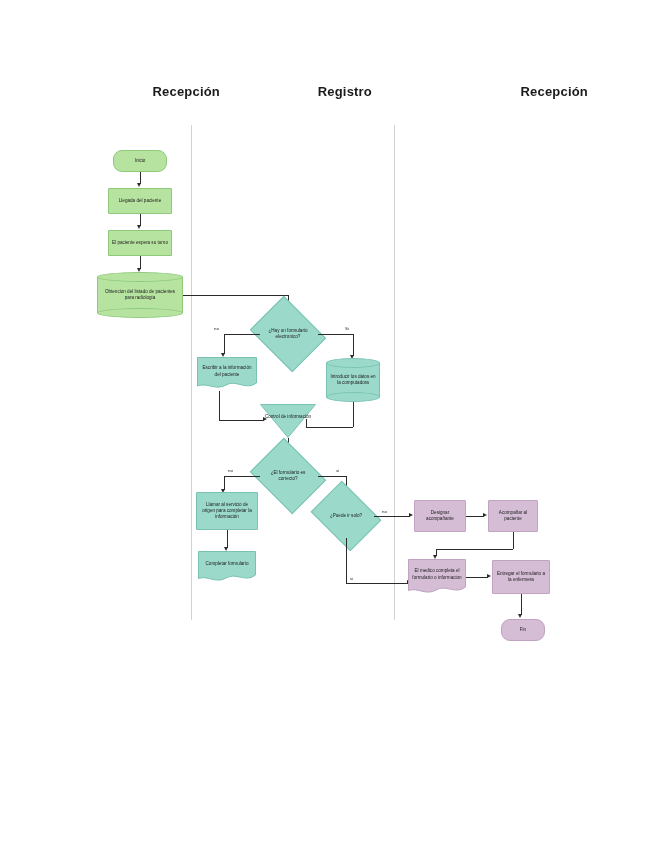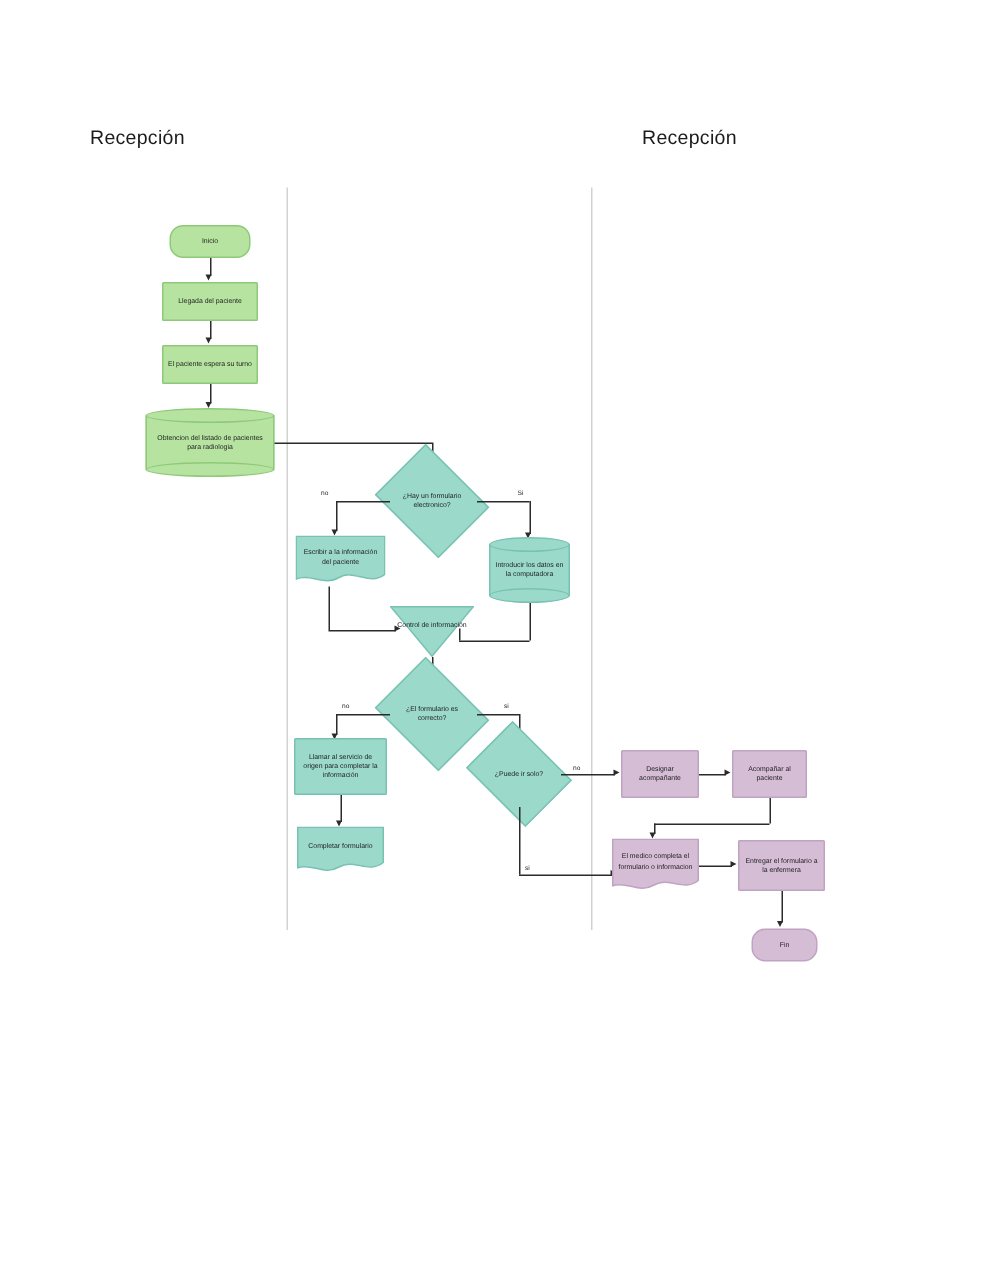--- a/index.html
+++ b/index.html
@@ -3,22 +3,22 @@
 <meta charset="utf-8">
 <style>
   html,body{margin:0;padding:0;background:#ffffff;}
   body{
     width:655px;height:848px;position:relative;overflow:hidden;
     font-family:"Liberation Sans","DejaVu Sans",sans-serif;
     color:#1b1b1b;
   }
   #canvas{position:absolute;inset:0;}
   .lane-title{
-    position:absolute;font-size:13px;font-weight:400;color:#1b1b1b;
-    text-align:left;letter-spacing:.2px;white-space:nowrap;
+    position:absolute;font-size:13px;font-weight:700;color:#1b1b1b;
+    text-align:right;letter-spacing:.2px;white-space:nowrap;
   }
   .divider{position:absolute;width:1px;background:#d2d2d2;}
 
   
   .node{
     position:absolute;box-sizing:border-box;
     display:flex;align-items:center;justify-content:center;
     text-align:center;font-size:4.6px;line-height:1.38;
     color:#1d1d1d;padding:2px 3px;
   }
@@ -76,20 +76,21 @@
   .edge-label{
     position:absolute;font-size:4.4px;color:#1d1d1d;white-space:nowrap;
   }
 </style>
 </head>
 <body>
 
 <div id="canvas">
 
   <div class="lane-title" style="left:60px;top:84px;width:160px;">Recepción</div>
+  <div class="lane-title" style="left:212px;top:84px;width:160px;">Registro</div>
   <div class="lane-title" style="left:428px;top:84px;width:160px;">Recepción</div>
 
   <div class="divider" style="left:191px;top:125px;height:495px;"></div>
   <div class="divider" style="left:394px;top:125px;height:495px;"></div>
 
   <div class="node rounded green" style="left:113px;top:150px;width:54px;height:22px;">
     <span>Inicio</span>
   </div>
 
   <div class="conn v" style="left:140px;top:172px;height:12px;"></div>

